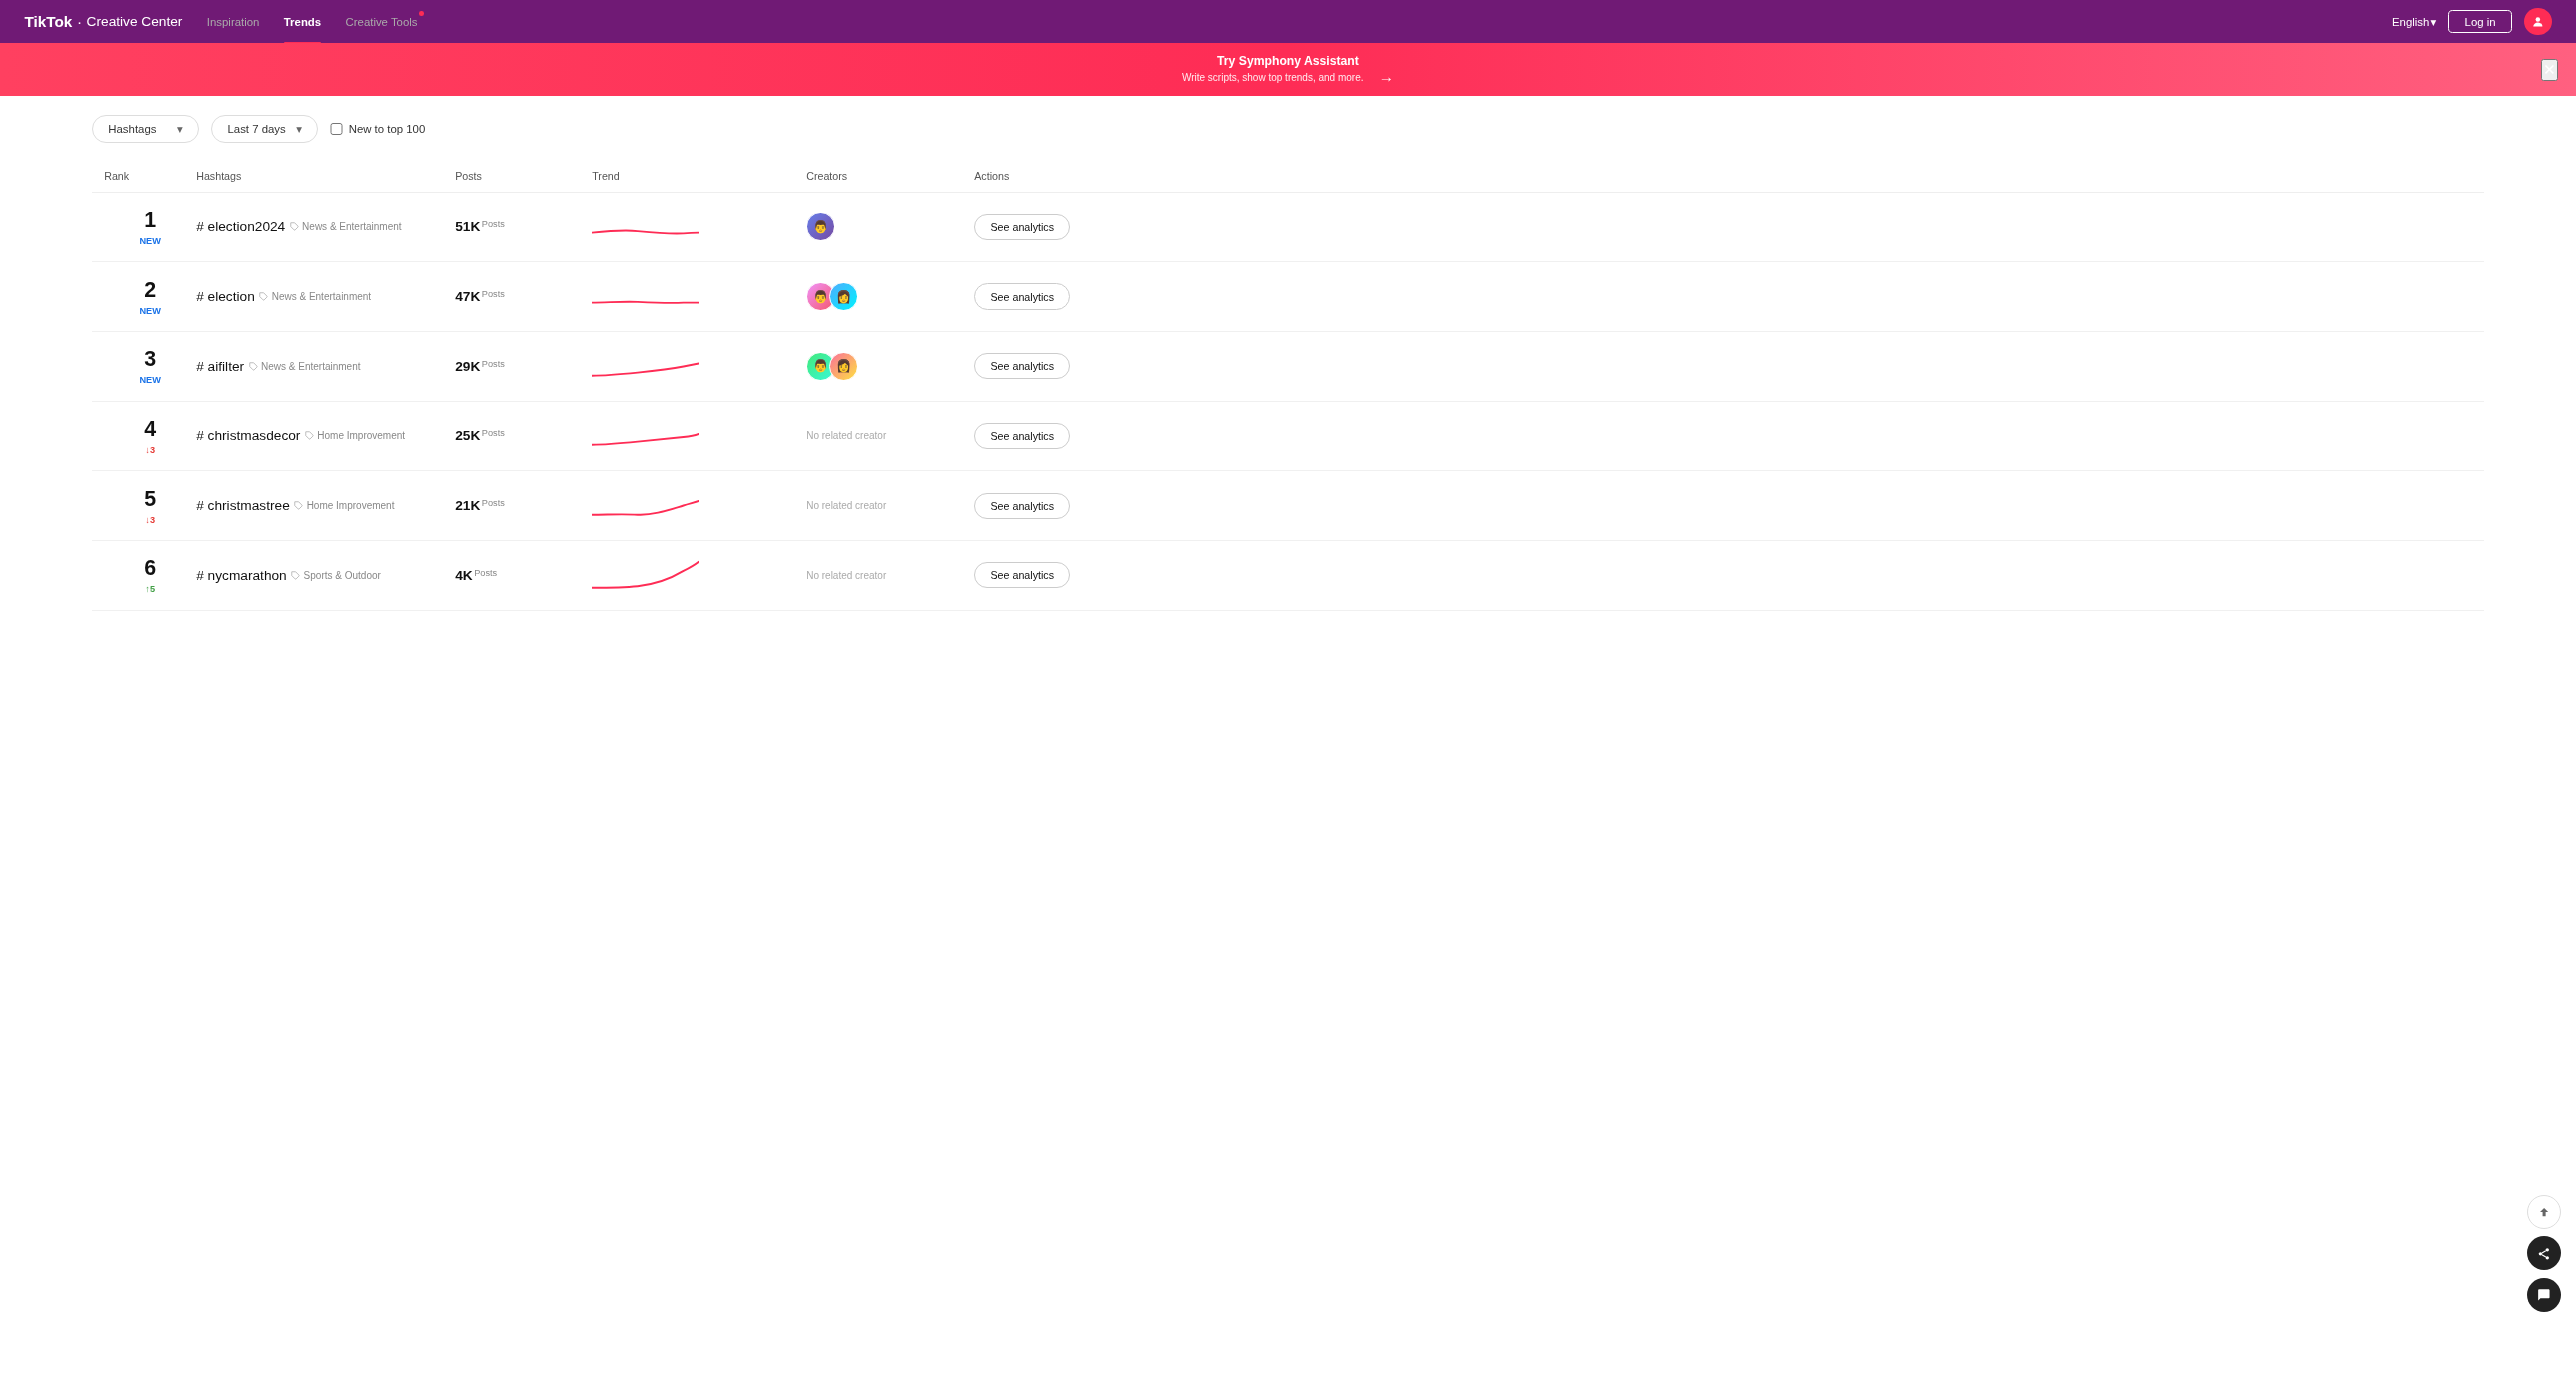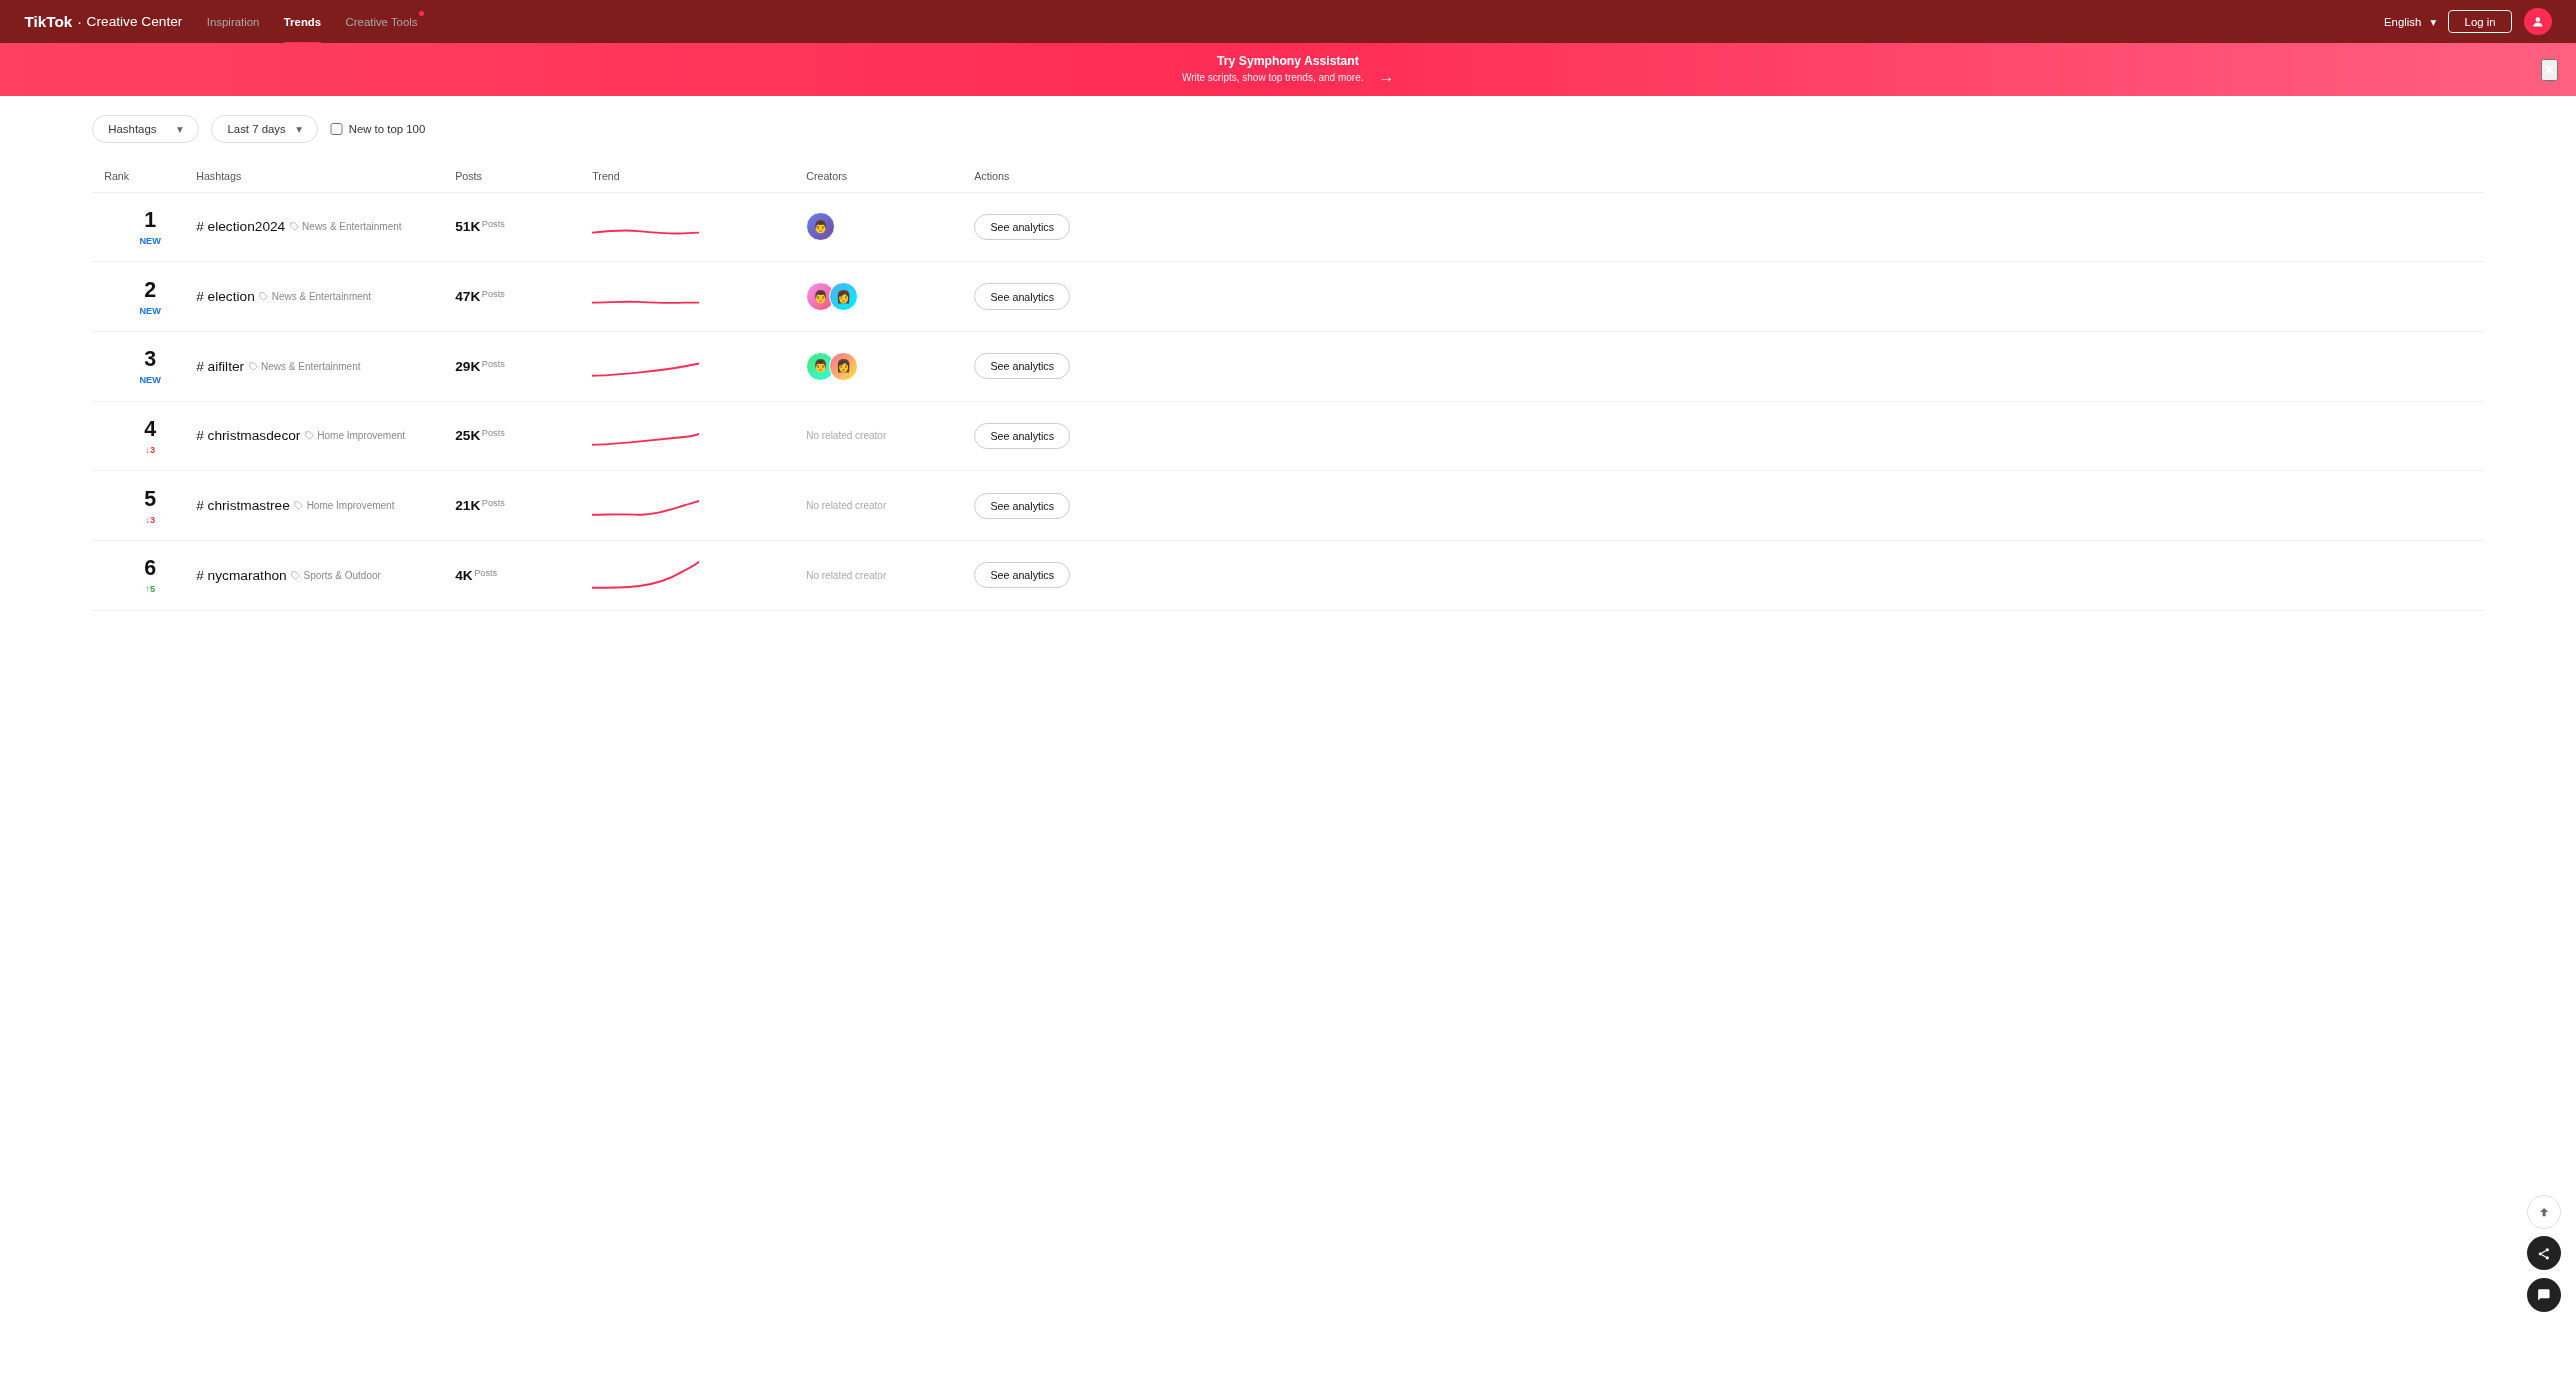--- a/index.html
+++ b/index.html
@@ -1,20 +1,20 @@
 <!DOCTYPE html>
 <html style="font-size:12.2px"><head>
   <meta charset="utf-8">
   <style>
     * { box-sizing: border-box; margin: 0; padding: 0; }
     body { font-family: -apple-system, BlinkMacSystemFont, 'Segoe UI', sans-serif; background: #f5f5f5; min-height: 100vh; }
 
     
     .header {
-      background: #7f1d1d;
+      background: #701a75;
       display: flex;
       align-items: center;
       padding: 0 24.4px;
       height: 43px;
       gap: 24.4px;
     }
     .logo {
       display: flex;
       align-items: center;
       gap: 3.1px;
@@ -64,21 +64,21 @@
       display: flex;
       align-items: center;
       gap: 12.2px;
       margin-left: auto;
     }
     .lang-btn {
       color: #fff;
       font-size: 11.4px;
       display: flex;
       align-items: center;
-      gap: 9px;
+      gap: 1px;
       cursor: pointer;
       text-align: right;
     }
     .login-btn {
       border: 1.1px solid #fff;
       color: #fff;
       background: transparent;
       padding: 4.6px 15.3px;
       border-radius: 4.6px;
       font-size: 11.4px;

